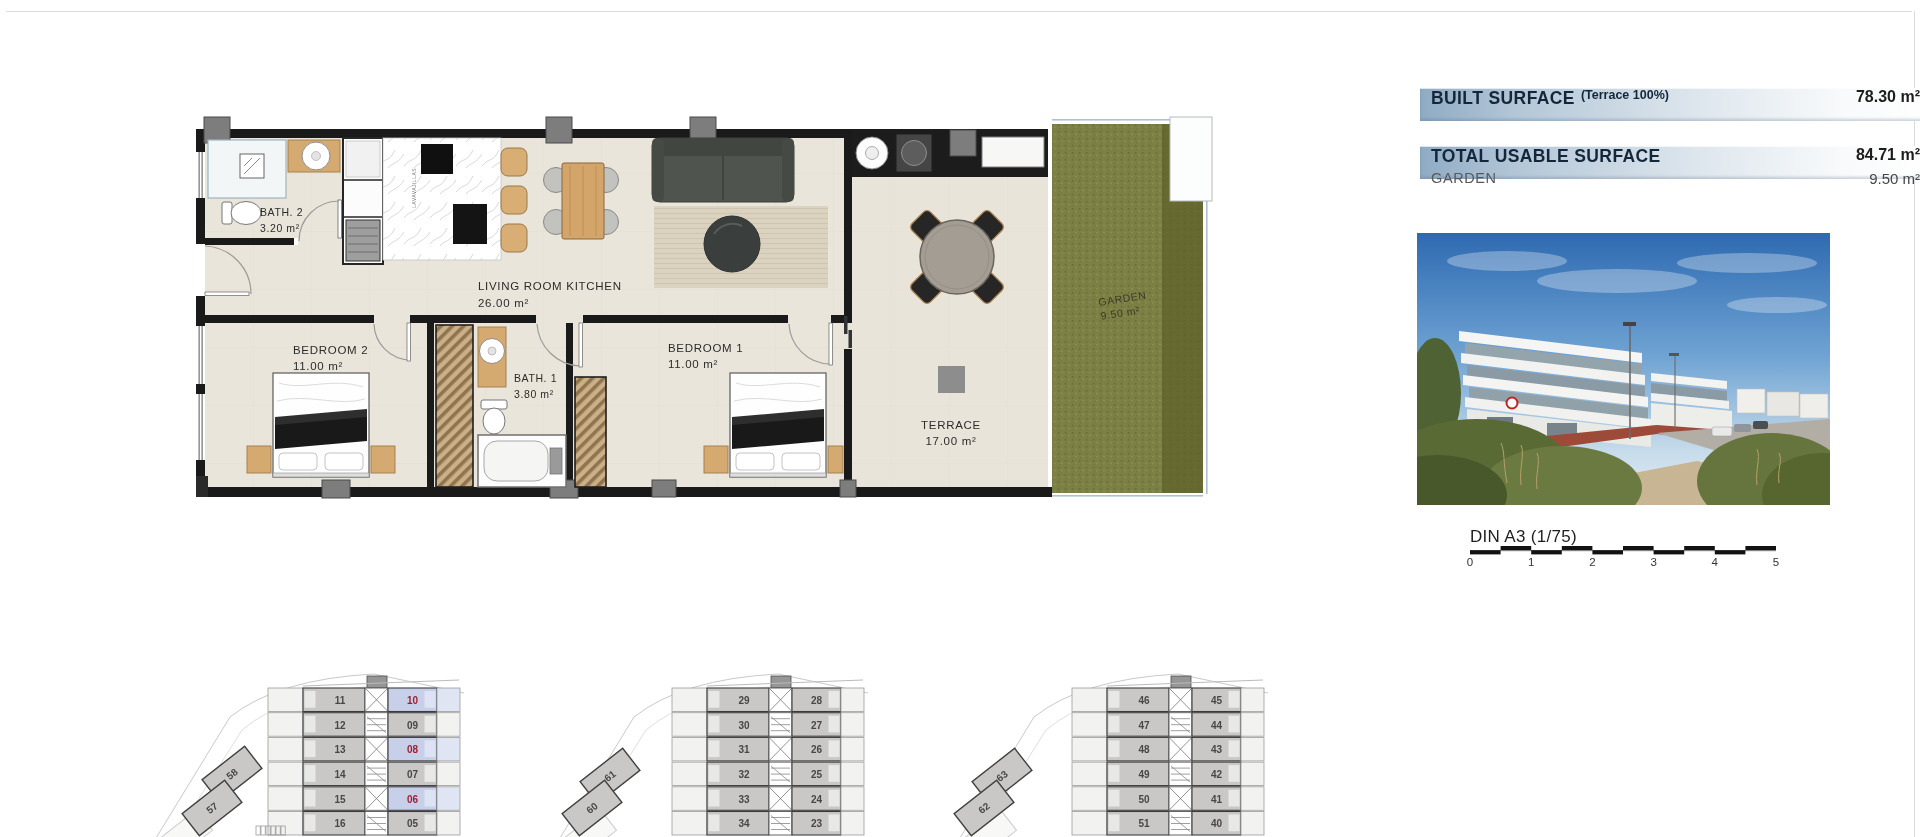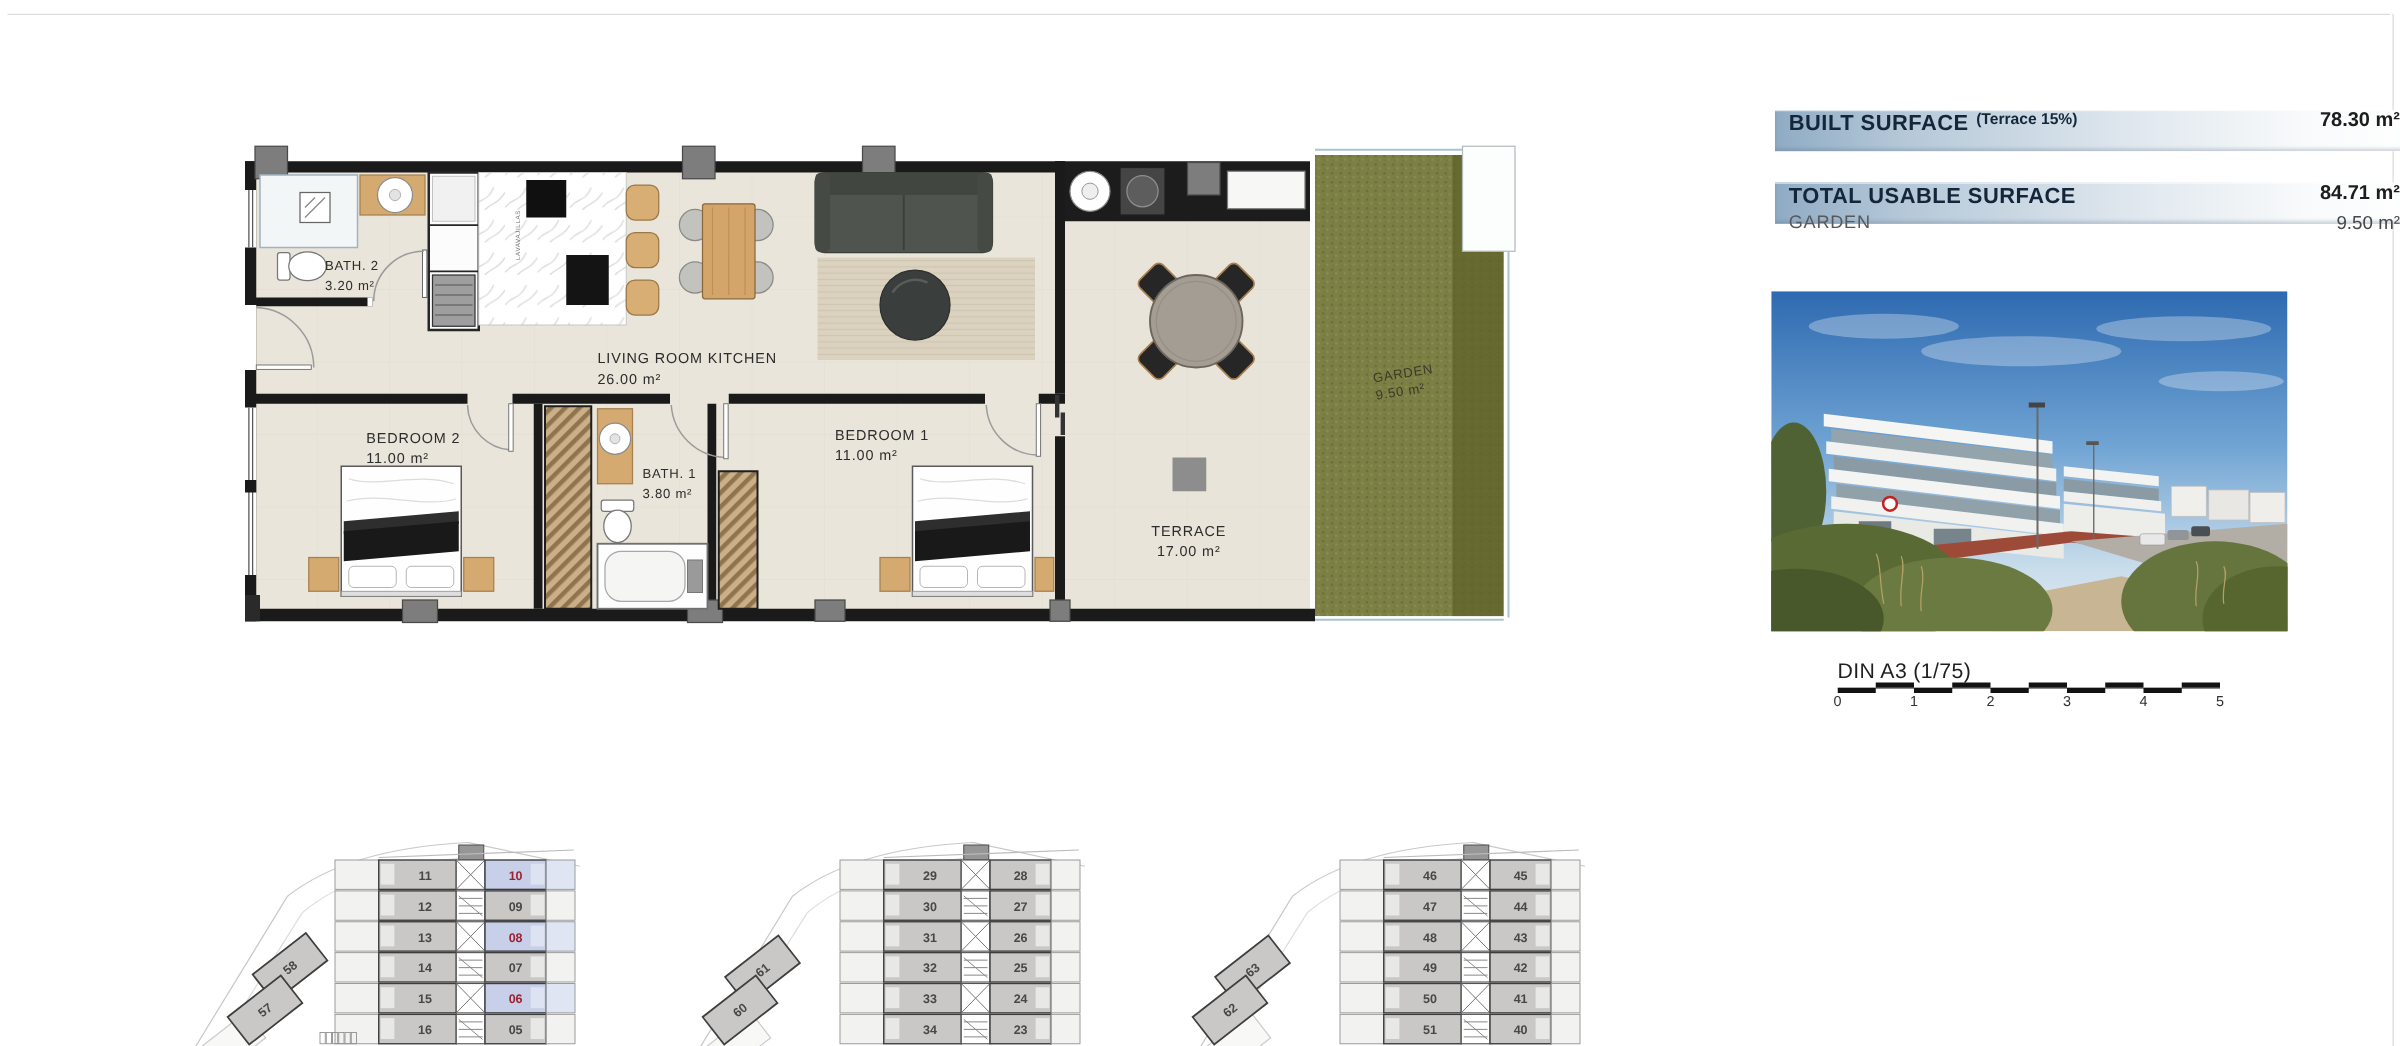--- a/index.html
+++ b/index.html
@@ -274,21 +274,21 @@
     <g transform="translate(903,190) rotate(-9)">
       <text x="0" y="0" font-size="10.5" fill="#3a3a28" letter-spacing=".6">GARDEN</text>
       <text x="0" y="14" font-size="10.5" fill="#3a3a28" letter-spacing=".6">9.50 m²</text>
     </g>
   </g>
 </svg>
 
 <div>
   <div class="surf-row surf-band" style="top:88px">
     <span class="surf-label">BUILT SURFACE</span>
-    <span class="surf-sub">(Terrace 15%)</span>
+    <span class="surf-sub">(Terrace 100%)</span>
     <span class="surf-value">78.30 m²</span>
   </div>
   <div class="surf-row surf-band" style="top:146px">
     <span class="surf-label">TOTAL USABLE SURFACE</span>
     <span class="surf-value">84.71 m²</span>
   </div>
   <div class="surf-row surf-plain" style="top:170px;height:28px">
     <span class="surf-label">GARDEN</span>
     <span class="surf-value">9.50 m²</span>
   </div>

